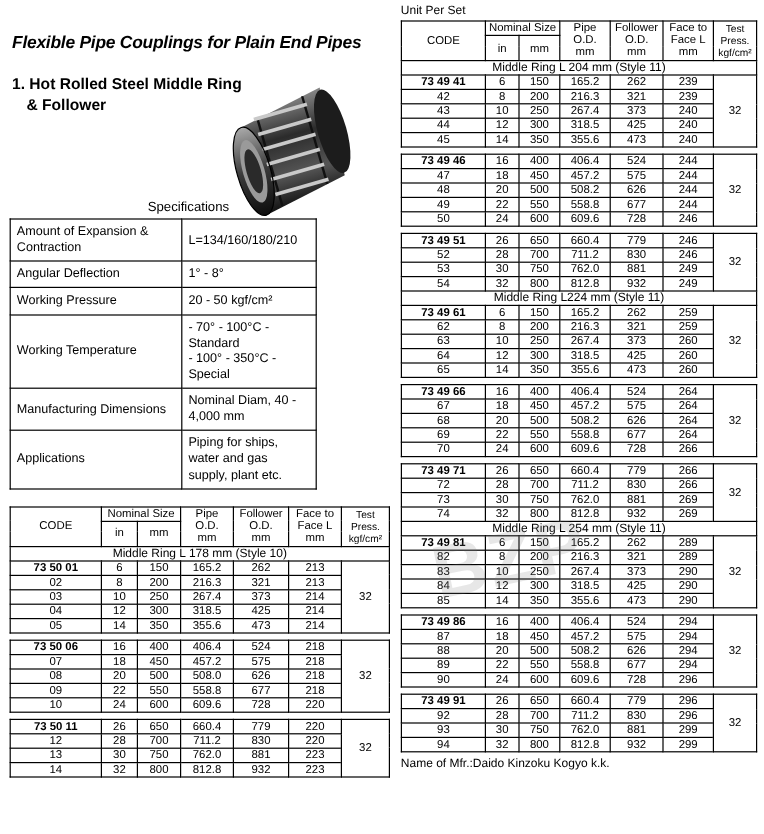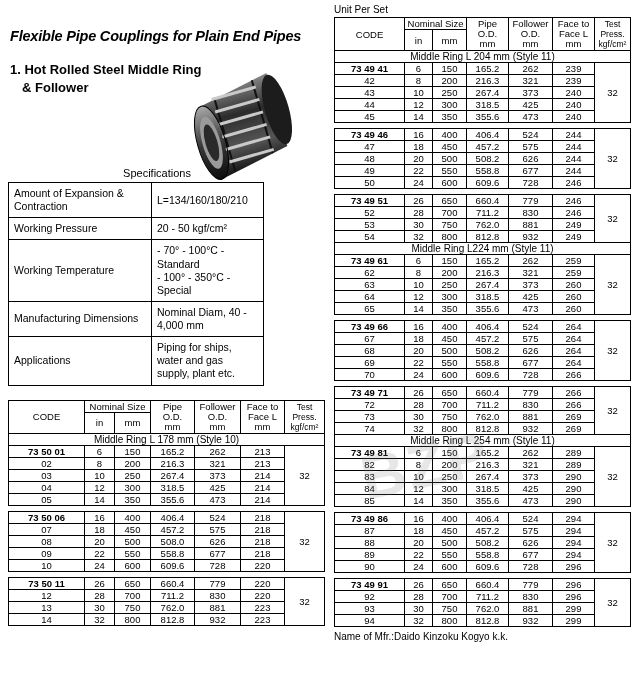--- a/index.html
+++ b/index.html
@@ -177,20 +177,24 @@
       </svg>
     </div>
 
     <div class="spec-label">Specifications</div>
 
     <table class="spec">
       <tbody id="spec-body">
           <tr>
             <td class="k">Amount of Expansion &amp; Contraction</td>
             <td style="white-space: pre-line;">L=134/160/180/210</td>
+          </tr>
+          <tr>
+            <td class="k">Angular Deflection</td>
+            <td style="white-space: pre-line;">1° - 8°</td>
           </tr>
           <tr>
             <td class="k">Working Pressure</td>
             <td style="white-space: pre-line;">20 - 50 kgf/cm²</td>
           </tr>
           <tr>
             <td class="k">Working Temperature</td>
             <td style="white-space: pre-line;">-  70° - 100°C  -  Standard
 -  100° - 350°C  -  Special</td>
           </tr>

